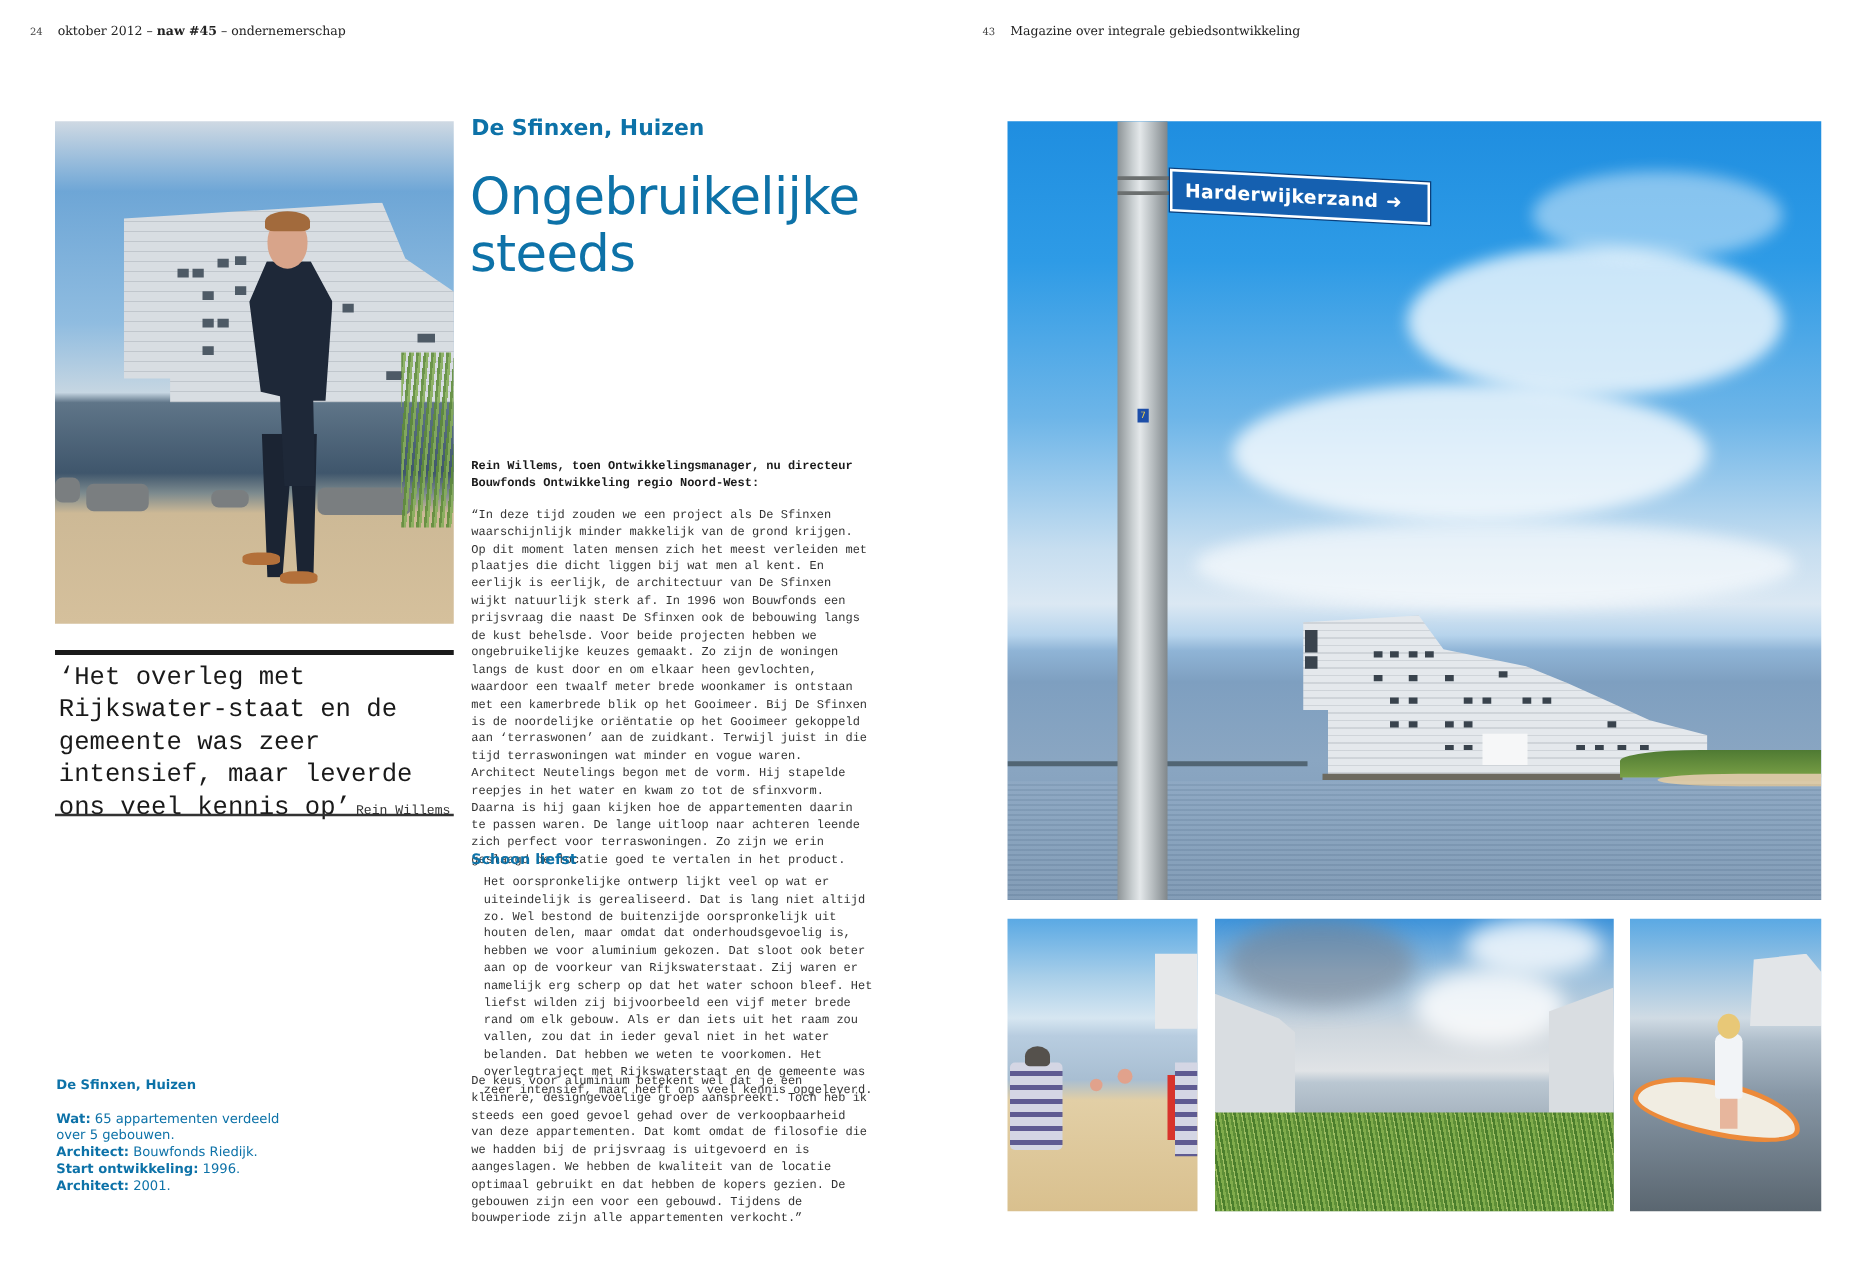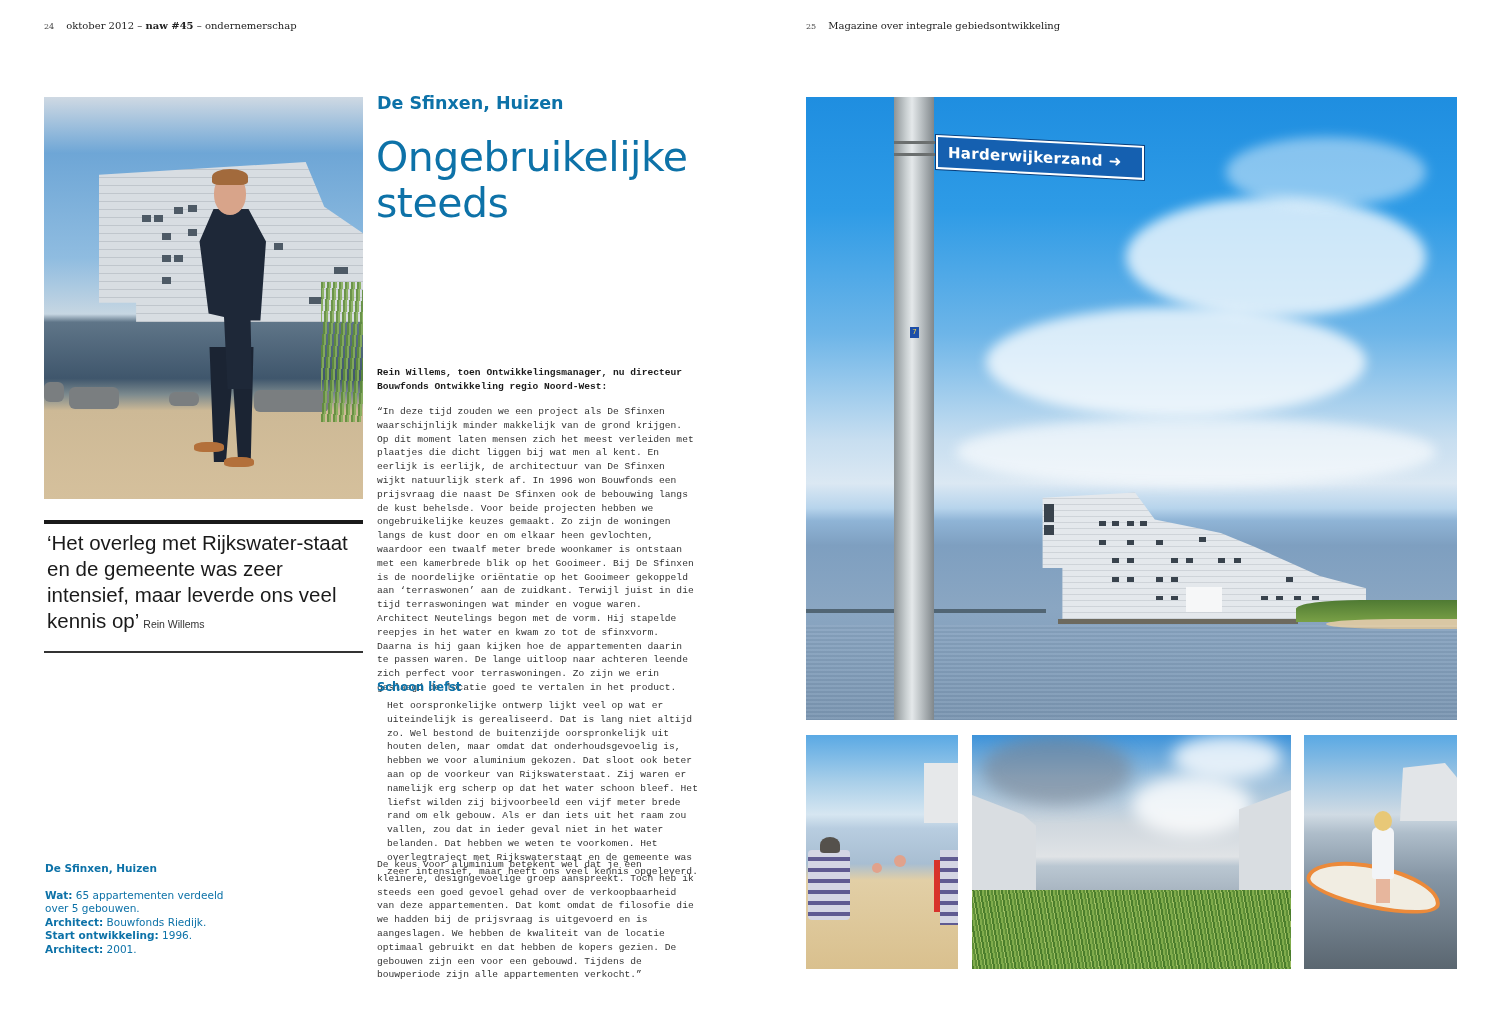--- a/index.html
+++ b/index.html
@@ -3,21 +3,21 @@
 <meta charset="utf-8">
 <style>
   html, body { margin: 0; padding: 0; }
   body {
     width: 1500px; height: 1015px; position: relative; overflow: hidden;
     background: #ffffff; color: #3a3a3a;
     font-family: "DejaVu Serif", "Liberation Serif", serif;
   }
   .abs { position: absolute; }
   .folio { top: 20px; font-size: 10px; color: #222; font-family: "DejaVu Serif", serif; }
-  .folio .num { font-size: 8px; margin-right: 12px; color: #444; margin-left: 20px; }
+  .folio .num { font-size: 8px; margin-right: 12px; color: #444; }
   .folio b { font-weight: bold; }
 
   
   .photo { position: absolute; overflow: hidden; }
 
   
   #portrait { left: 44px; top: 97px; width: 319px; height: 402px;
     background: linear-gradient(180deg, #cfd9e3 0%, #6ea6d6 14%, #8fbce0 40%, #c6d6e2 54%, #5f7588 56%, #3f566c 70%, #7c8a8e 74%, #cdb996 78%, #d5c09c 100%); }
   #portrait .bldg { position:absolute; left: 55px; top: 65px; width: 265px; height: 160px; background: #d8dde2;
     clip-path: polygon(0 8%, 78% 0, 85% 28%, 100% 45%, 100% 100%, 14% 100%, 14% 88%, 0 88%); }
@@ -35,21 +35,21 @@
   #portrait .reeds { position:absolute; right: 0; top: 185px; width: 42px; height: 140px;
     background: repeating-linear-gradient(95deg, #5f8c3a 0 2px, #86ae5a 2px 4px, transparent 4px 6px); opacity: .9; }
   #portrait .rock { position:absolute; background: #7a7e80; border-radius: 6px; }
 
   
   .kicker { left: 377px; top: 93px; font-family: "DejaVu Sans", sans-serif; font-weight: bold; font-size: 17.5px; color: #0d72a8; }
   .title { left: 376px; top: 134px; width: 400px; font-family: "DejaVu Sans", sans-serif; font-size: 41px; line-height: 46px; color: #0d72a8; letter-spacing: -0.5px; }
 
   
   .quote-rule-top { left: 44px; top: 520px; width: 319px; height: 4px; background: #1a1a1a; }
-  .quote { left: 47px; top: 530px; width: 320px; font-family: Liberation Sans, sans-serif; font-size: 20.5px; line-height: 26px; color: #1a1a1a; }
+  .quote { left: 47px; top: 530px; width: 320px; font-family: Liberation Mono, monospace; font-size: 20.5px; line-height: 26px; color: #1a1a1a; }
   .quote .attrib { font-size: 10.5px; color: #333; margin-left: 4px; }
   .quote-rule-bot { left: 44px; top: 651px; width: 319px; height: 2px; background: #333; }
 
   
   .info { left: 45px; top: 862px; width: 200px; font-family: "DejaVu Sans", sans-serif; font-size: 10.5px; line-height: 13.6px; color: #0d72a8; }
   .info .head { font-weight: bold; margin-bottom: 13px; display: block; }
   .info b { font-weight: bold; margin-top: 40px; }
 
   
   .col { left: 377px; width: 322px; font-family: Liberation Mono, monospace; font-size: 9.6px; line-height: 13.8px; color: #333; }
@@ -179,21 +179,21 @@
 </div>
 <div class="abs col sub">Schoon liefst</div>
 <div class="abs col p2">
   <p>Het oorspronkelijke ontwerp lijkt veel op wat er uiteindelijk is gerealiseerd. Dat is lang niet altijd zo. Wel bestond de buitenzijde oorspronkelijk uit houten delen, maar omdat dat onderhoudsgevoelig is, hebben we voor aluminium gekozen. Dat sloot ook beter aan op de voorkeur van Rijkswaterstaat. Zij waren er namelijk erg scherp op dat het water schoon bleef. Het liefst wilden zij bijvoorbeeld een vijf meter brede rand om elk gebouw. Als er dan iets uit het raam zou vallen, zou dat in ieder geval niet in het water belanden. Dat hebben we weten te voorkomen. Het overlegtraject met Rijkswaterstaat en de gemeente was zeer intensief, maar heeft ons veel kennis opgeleverd.</p>
 </div>
 <div class="abs col p3">
   <p>De keus voor aluminium betekent wel dat je een kleinere, designgevoelige groep aanspreekt. Toch heb ik steeds een goed gevoel gehad over de verkoopbaarheid van deze appartementen. Dat komt omdat de filosofie die we hadden bij de prijsvraag is uitgevoerd en is aangeslagen. We hebben de kwaliteit van de locatie optimaal gebruikt en dat hebben de kopers gezien. De gebouwen zijn een voor een gebouwd. Tijdens de bouwperiode zijn alle appartementen verkocht.”</p>
 </div>
 
 <div class="abs folio" style="left:786px;">
-  <span class="num">25</span><span>Magazine over integrale gebiedsontwikkeling</span>
+  <span class="num">43</span><span>Magazine over integrale gebiedsontwikkeling</span>
 </div>
 
 <div class="photo" id="main-photo">
   <div class="cloud" style="left:320px;top:100px;width:300px;height:120px;"></div>
   <div class="cloud" style="left:180px;top:210px;width:380px;height:110px;"></div>
   <div class="cloud" style="left:420px;top:40px;width:200px;height:70px;opacity:.6;"></div>
   <div class="cloud" style="left:150px;top:320px;width:480px;height:70px;opacity:.8;"></div>
   <div class="horizon"></div>
   <div class="bldg"></div>
   <div class="bldg-lines"></div>

